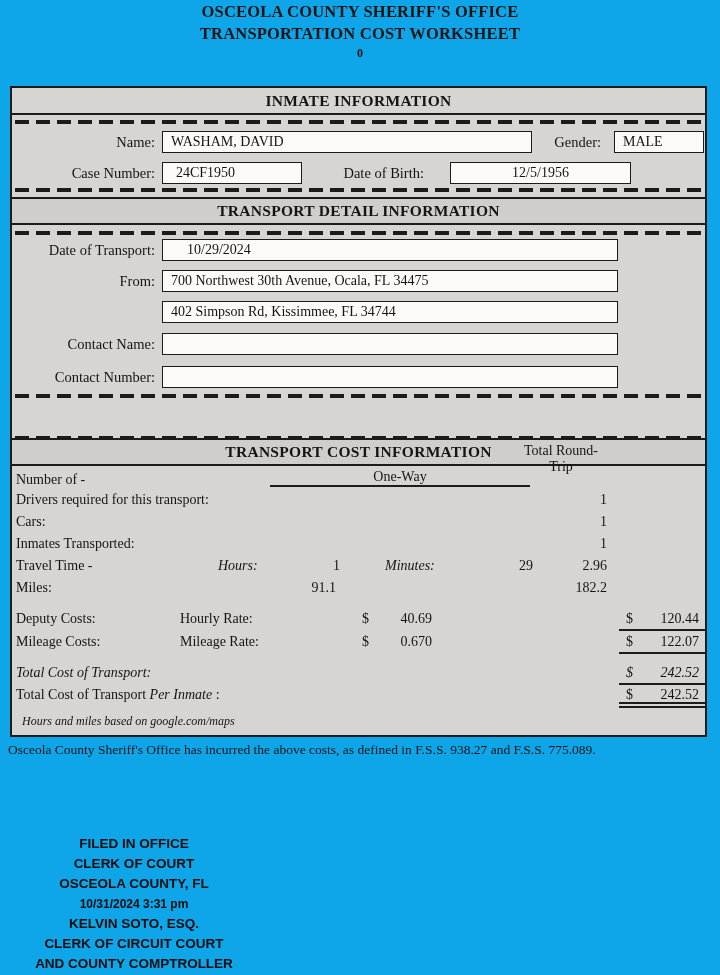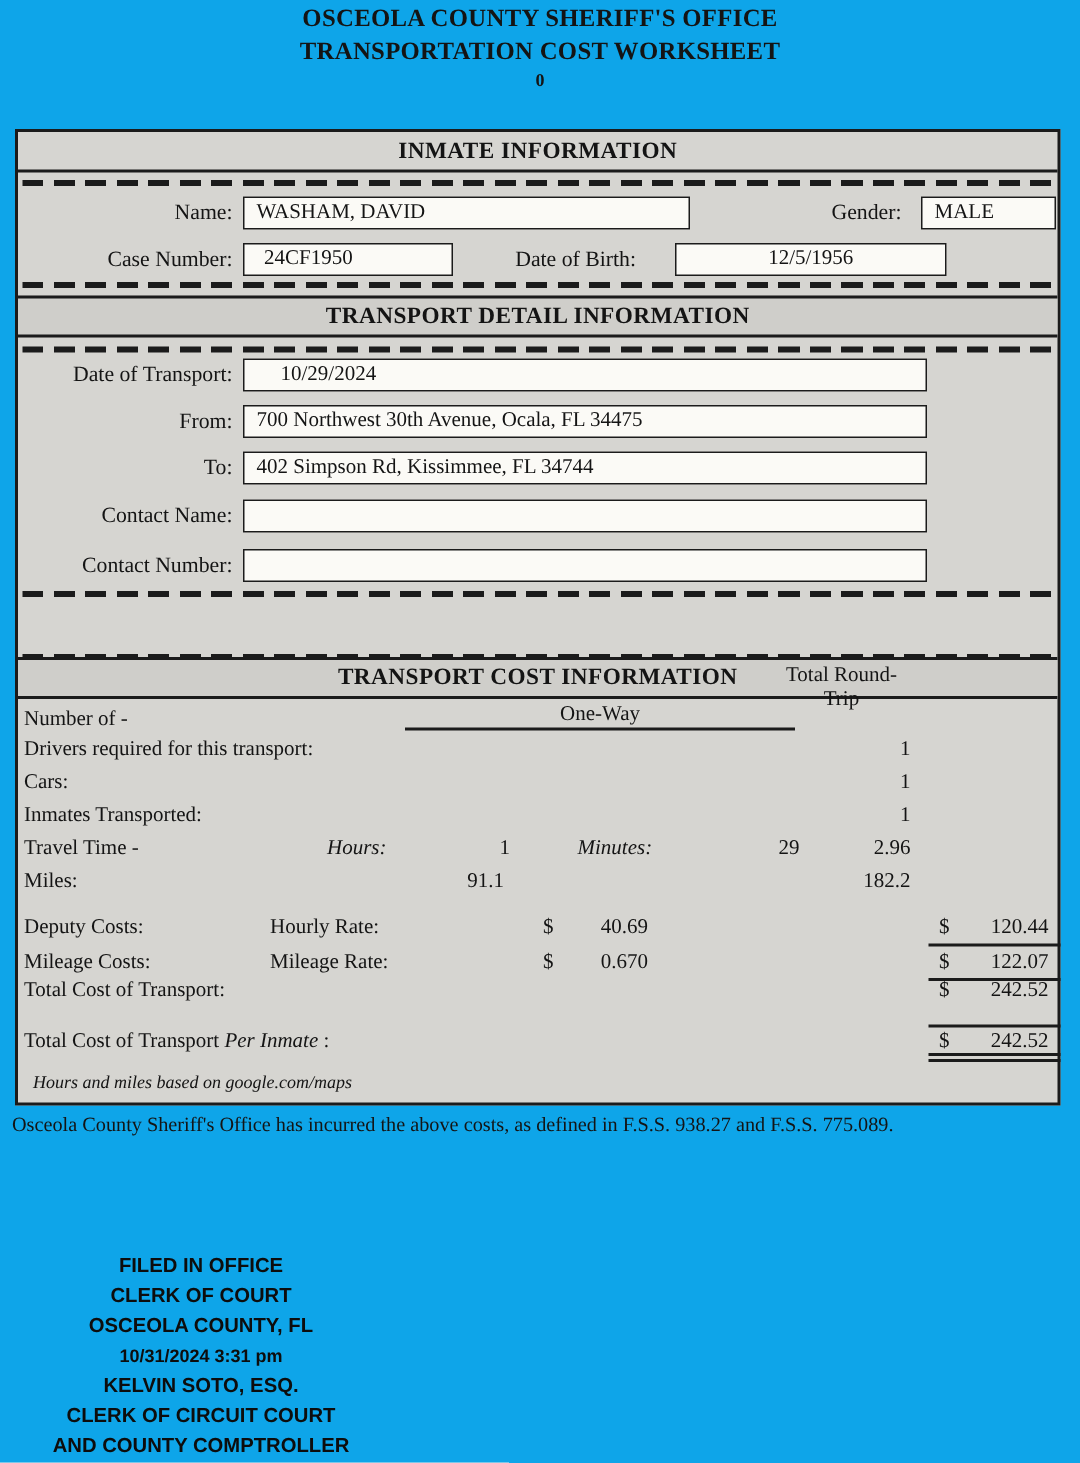--- a/index.html
+++ b/index.html
@@ -54,21 +54,21 @@
     text-align:right; white-space:nowrap;
   }
   .field {
     position:absolute; height:22px; line-height:19px; font-size:14px;
     background:var(--field-background, #fbfaf6);
     border:1.5px solid var(--line,#1b1b1b);
     padding-left:8px; white-space:nowrap; overflow:hidden;
   }
   
   .name-lbl   { top:43px; left:0;    width:143px;padding-left:24px; }
-  .name-field { top:43px; left:150px; width:298px; }
+  .name-field { top:43px; left:150px; width:370px; }
   .gender-lbl   { top:43px; left:525px; width:64px; }
   .gender-field { top:43px; left:602px; width:90px; }
   .case-lbl   { top:74px; left:0;    width:143px; }
   .case-field { top:74px; left:150px; width:140px; padding-left:13px; }
   .dob-lbl    { top:74px; left:270px; width:142px; }
   .dob-field  { top:74px; left:438px; width:181px; text-align:center; padding-left:0; }
 
   
   .dt-lbl  { left:0; width:143px; }
   .dt-field{ left:150px; width:456px; }
@@ -94,21 +94,21 @@
 
   .row-numberof { top:382px; }
   .oneway {
     position:absolute; top:380px; left:258px; width:260px; height:19px;
     text-align:center; font-size:14px; line-height:17px;
     border-bottom:2px solid var(--line,#1b1b1b);
   }
   .row-drivers { top:402px; } .row-cars { top:424px; } .row-inmates { top:446px; }
   .row-travel { top:468px; } .row-miles { top:490px; }
   .row-deputy { top:521px; } .row-mileagec { top:544px; }
-  .row-total { top:563px; } .row-perinmate { top:597px; }
+  .row-total { top:575px;font-style:italic; } .row-perinmate { top:597px; }
   .italic { font-style:italic; }
 
   .uline { position:absolute; left:607px; width:88px; height:0;
     border-top:2px solid var(--line,#1b1b1b); }
   .u1 { top:541px; } .u2 { top:564px; } .u3 { top:595px; }
   .uline.dbl { top:614px; height:6px; border-top:2px solid var(--line,#1b1b1b);
     border-bottom:2px solid var(--line,#1b1b1b); }
 
   .footnote { position:absolute; top:626px; left:10px;
     font-style:italic; font-size:12px; }
@@ -152,21 +152,20 @@
 
     <div class="sec sec-bar sec2">TRANSPORT DETAIL INFORMATION</div>
     <div class="dash d3"></div>
 
     <span class="lbl dt-lbl r1">Date of Transport:</span>
     <div class="field dt-field r1">10/29/2024</div>
 
     <span class="lbl dt-lbl r2">From:</span>
     <div class="field dt-field r2">700 Northwest 30th Avenue, Ocala, FL 34475</div>
 
-    <span class="lbl dt-lbl r3">To:</span>
     <div class="field dt-field r3">402 Simpson Rd, Kissimmee, FL 34744</div>
 
     <span class="lbl dt-lbl r4">Contact Name:</span>
     <div class="field dt-field r4"></div>
 
     <span class="lbl dt-lbl r5">Contact Number:</span>
     <div class="field dt-field r5"></div>
 
     <div class="dash d4"></div>
 

